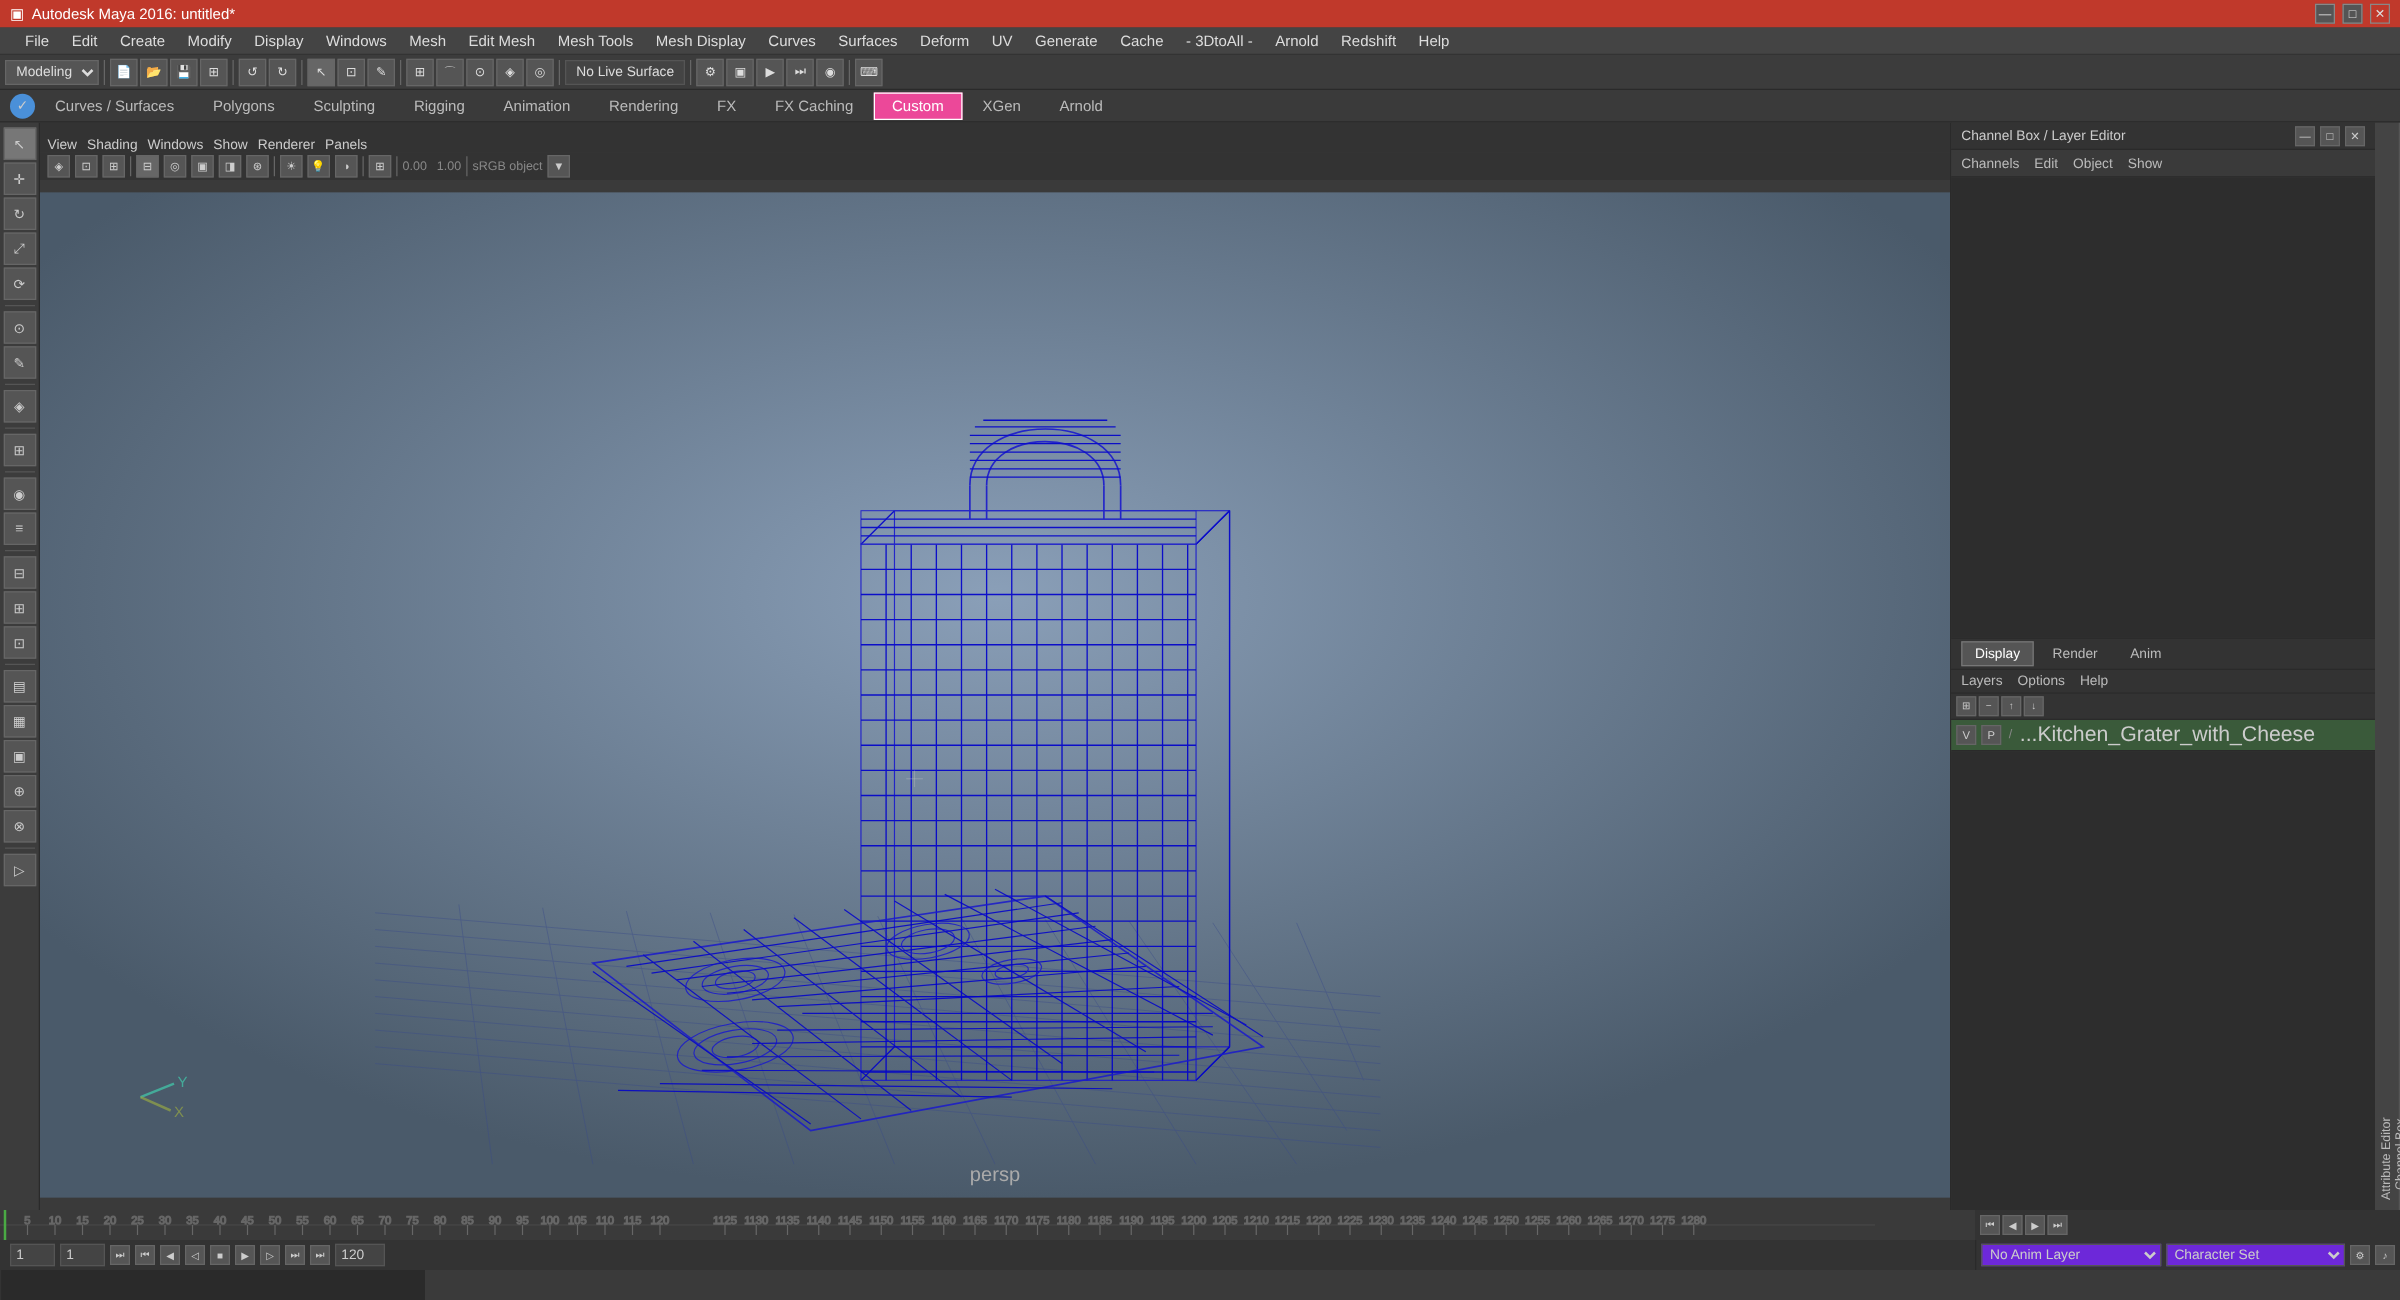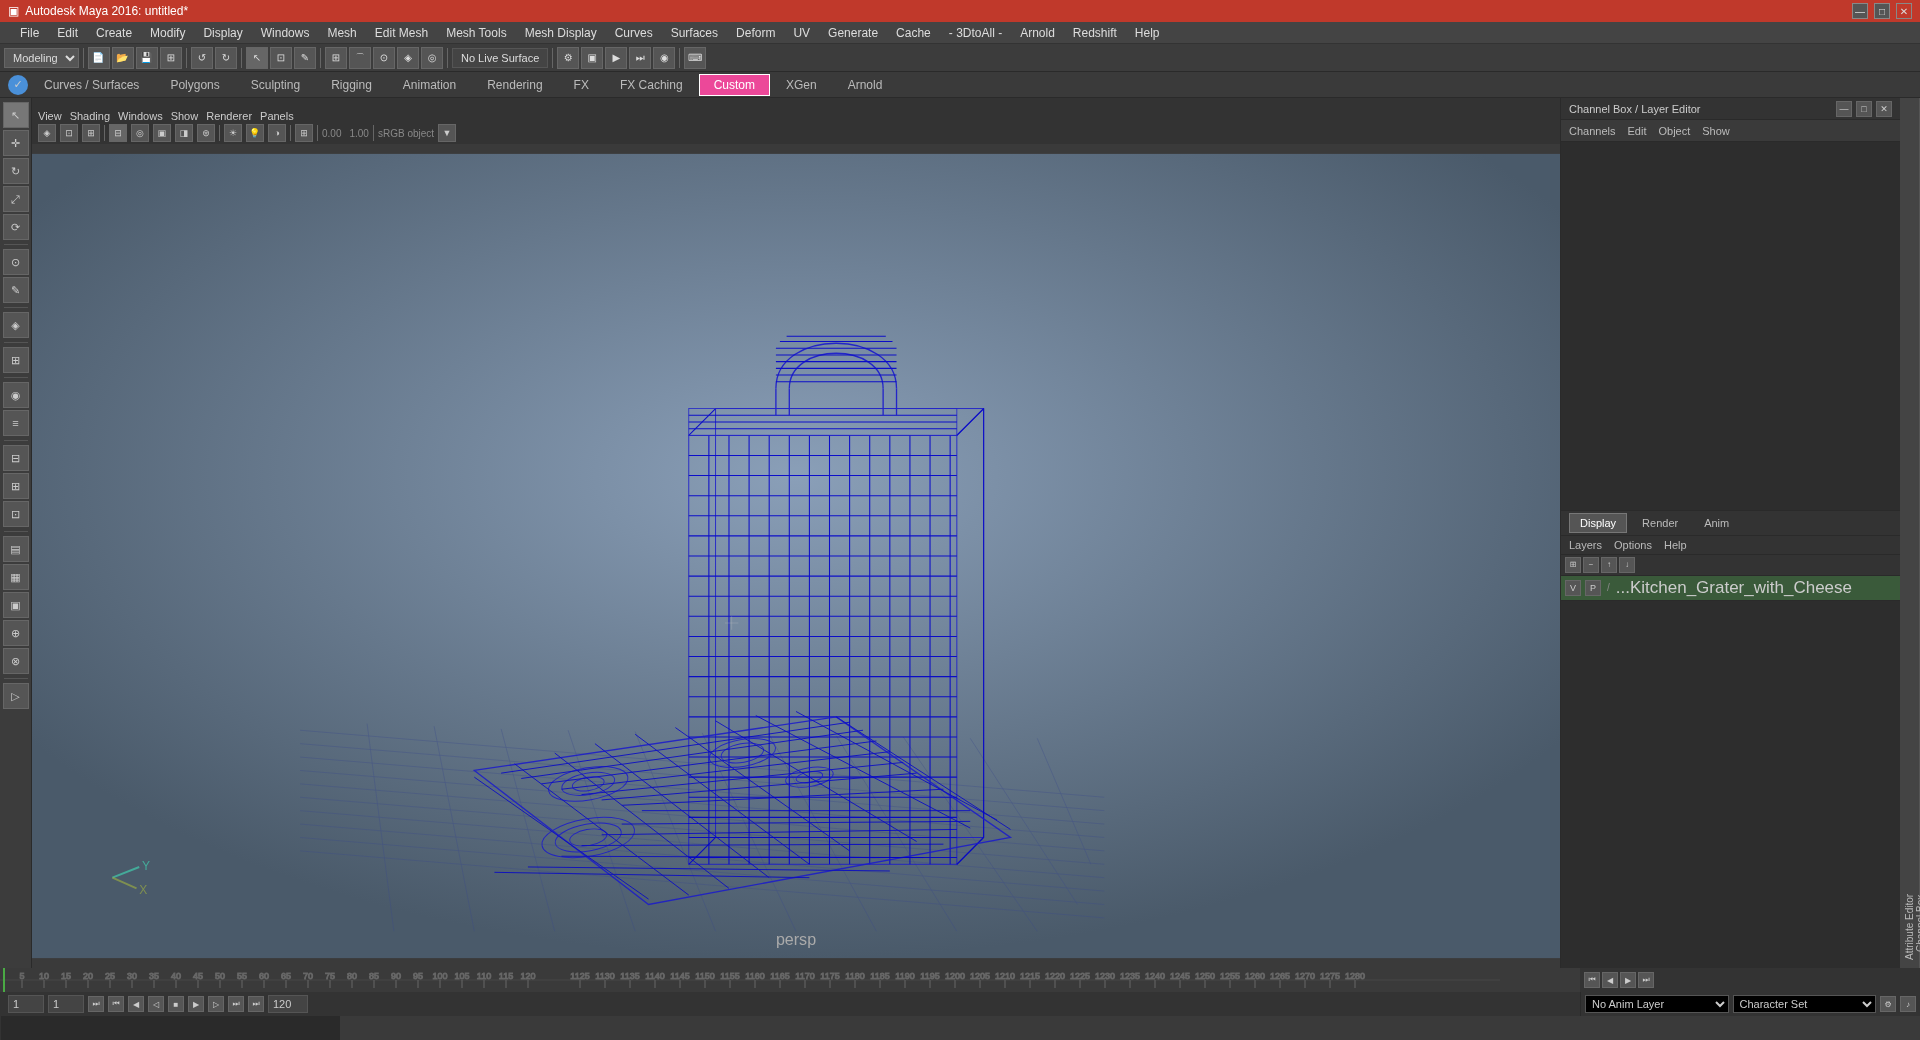--- a/index.html
+++ b/index.html
@@ -145,21 +145,21 @@
       transform: rotate(180deg);
       background: #444; border-left: 1px solid #555;
       padding: 8px 4px; color: #bbb; font-size: 10px; cursor: pointer;
       width: 20px;
     }
     .status-input {
       background: #444; border: 1px solid #555; color: #ccc;
       padding: 1px 4px; font-size: 11px; height: 18px; width: 40px;
     }
     .pb-select {
-      background: #000000; border: 1px solid #555; color: #ccc;
+      background: #6d28d9; border: 1px solid #555; color: #ccc;
       font-size: 11px; height: 18px; padding: 0 2px;
     }
     .cmd-label { color: #aaa; font-size: 11px; font-weight: bold; }
     #cmd-input {
       flex: 1; background: #3a3a3a; border: 1px solid #555; color: #ccc;
       padding: 1px 4px; font-size: 11px; height: 18px;
     }
 
     
     #app {

